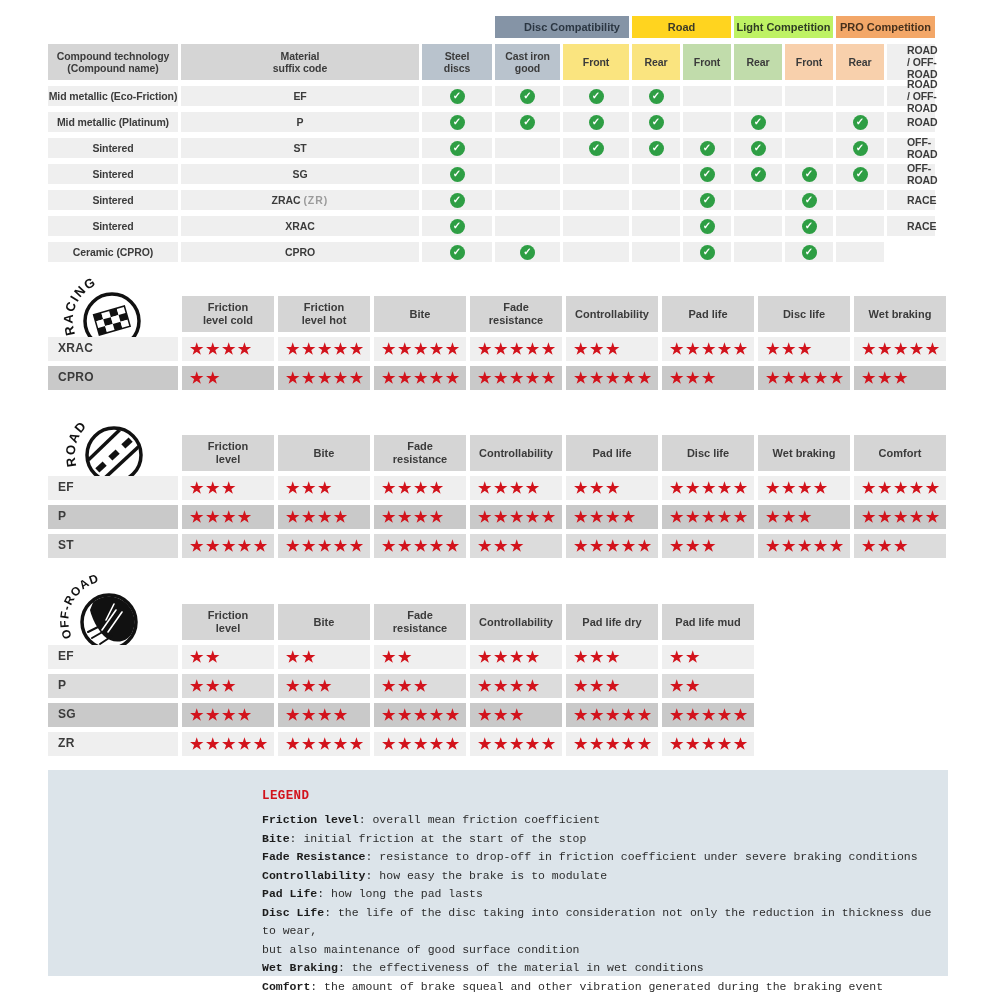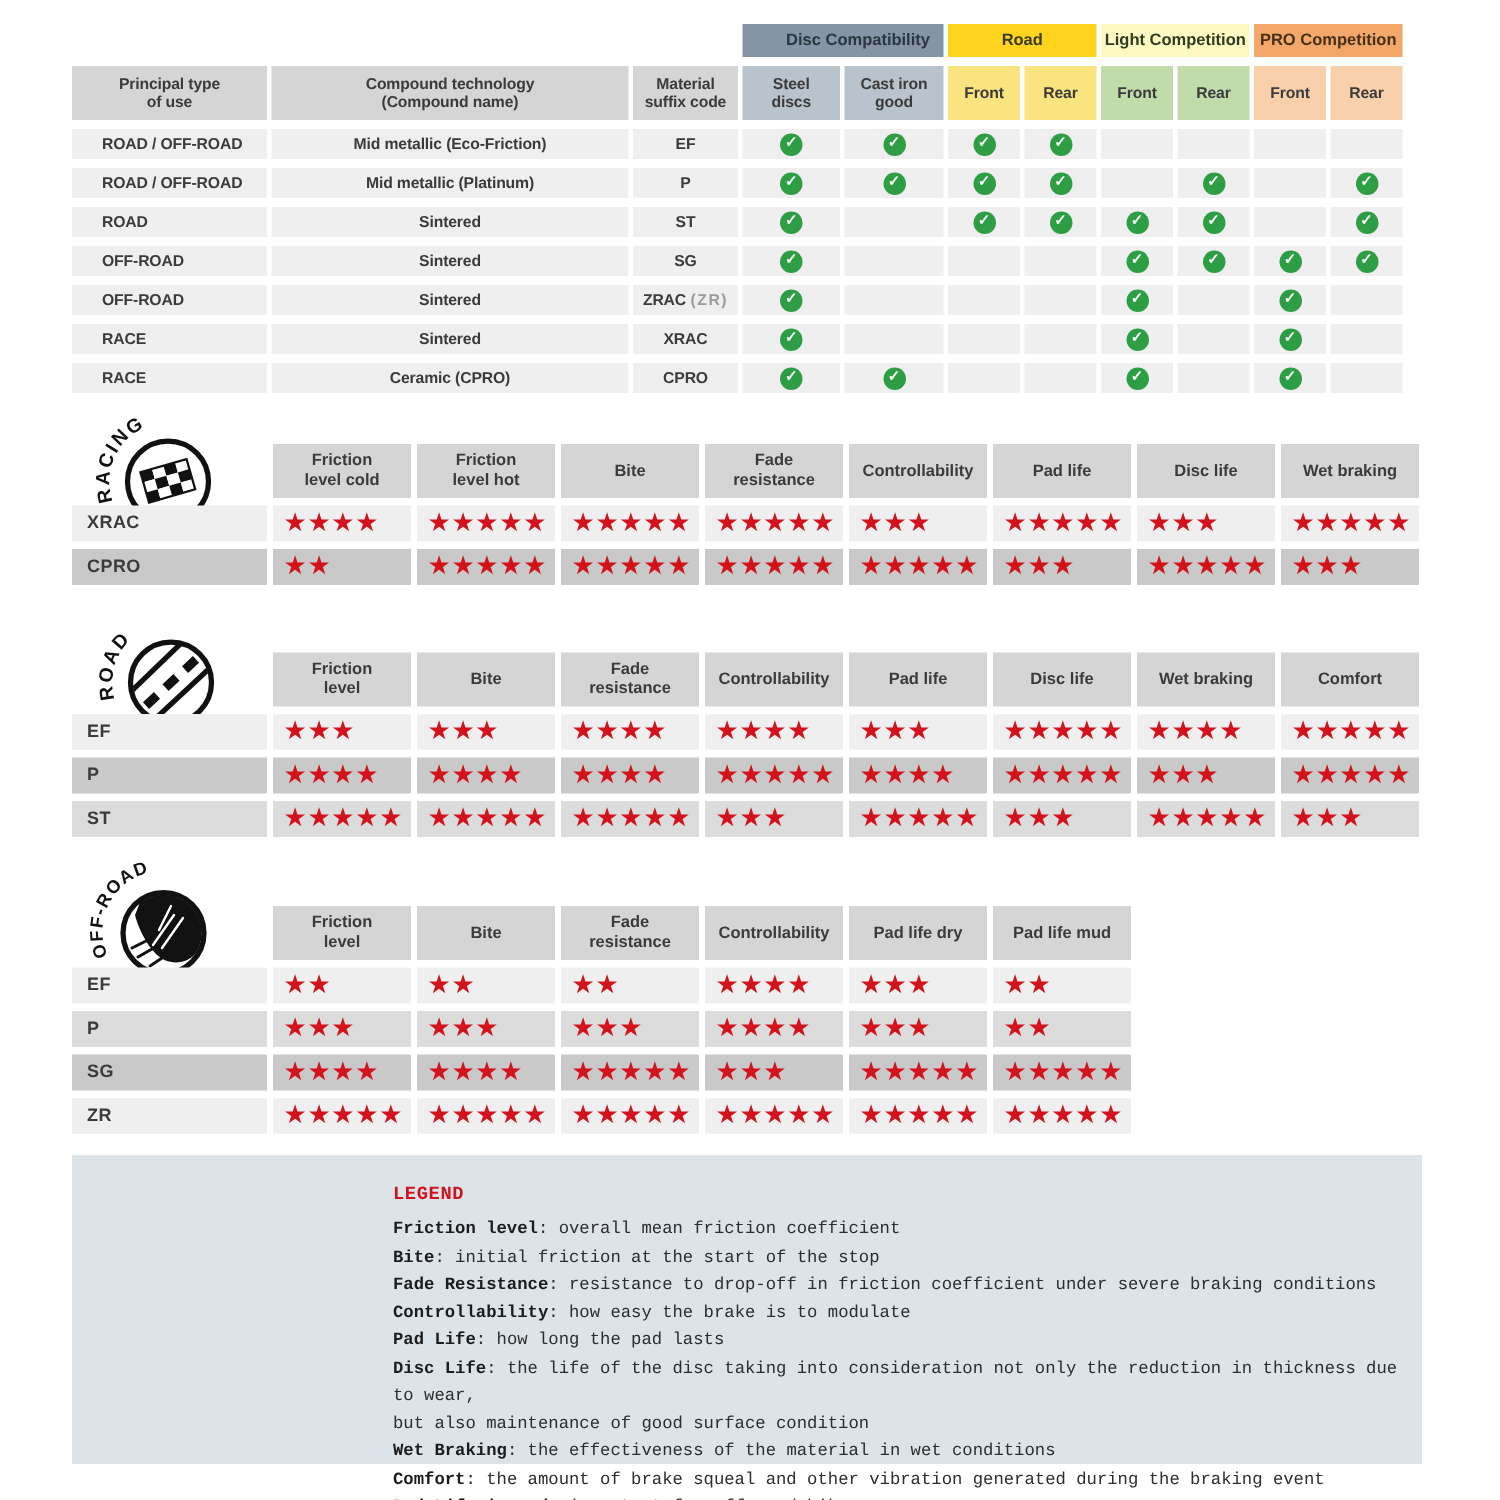--- a/index.html
+++ b/index.html
@@ -53,24 +53,22 @@
 </style>
 </head>
 <body>
 
 <div class="page">
 
   <div class="compat" id="compat-grid">
       <div class="cell" style="grid-column: 1 / span 3;"></div>
       <div class="cell grp" style="background: rgb(133, 148, 166); color: rgb(43, 54, 66); grid-column: span 2; padding-left: 20px;">Disc Compatibility</div>
       <div class="cell grp" style="background: rgb(255, 212, 31); color: rgb(60, 58, 40); grid-column: span 2;">Road</div>
-      <div class="cell grp" style="background: #fef9c3; color: rgb(47, 60, 36); grid-column: span 2;">Light Competition</div>
+      <div class="cell grp" style="background: #bef264; color: rgb(47, 60, 36); grid-column: span 2;">Light Competition</div>
       <div class="cell grp" style="background: rgb(243, 167, 104); color: rgb(70, 48, 28); grid-column: span 2;">PRO Competition</div>
-      <div class="cell sub">Principal type
-of use</div>
       <div class="cell sub">Compound technology
 (Compound name)</div>
       <div class="cell sub">Material
 suffix code</div>
       <div class="cell sub" style="background: rgb(185, 195, 205); text-align: center;">Steel
 discs</div>
       <div class="cell sub" style="background: rgb(185, 195, 205);">Cast iron
 good</div>
       <div class="cell sub" style="background: rgb(250, 228, 127);">Front</div>
       <div class="cell sub" style="background: rgb(250, 228, 127);">Rear</div>

